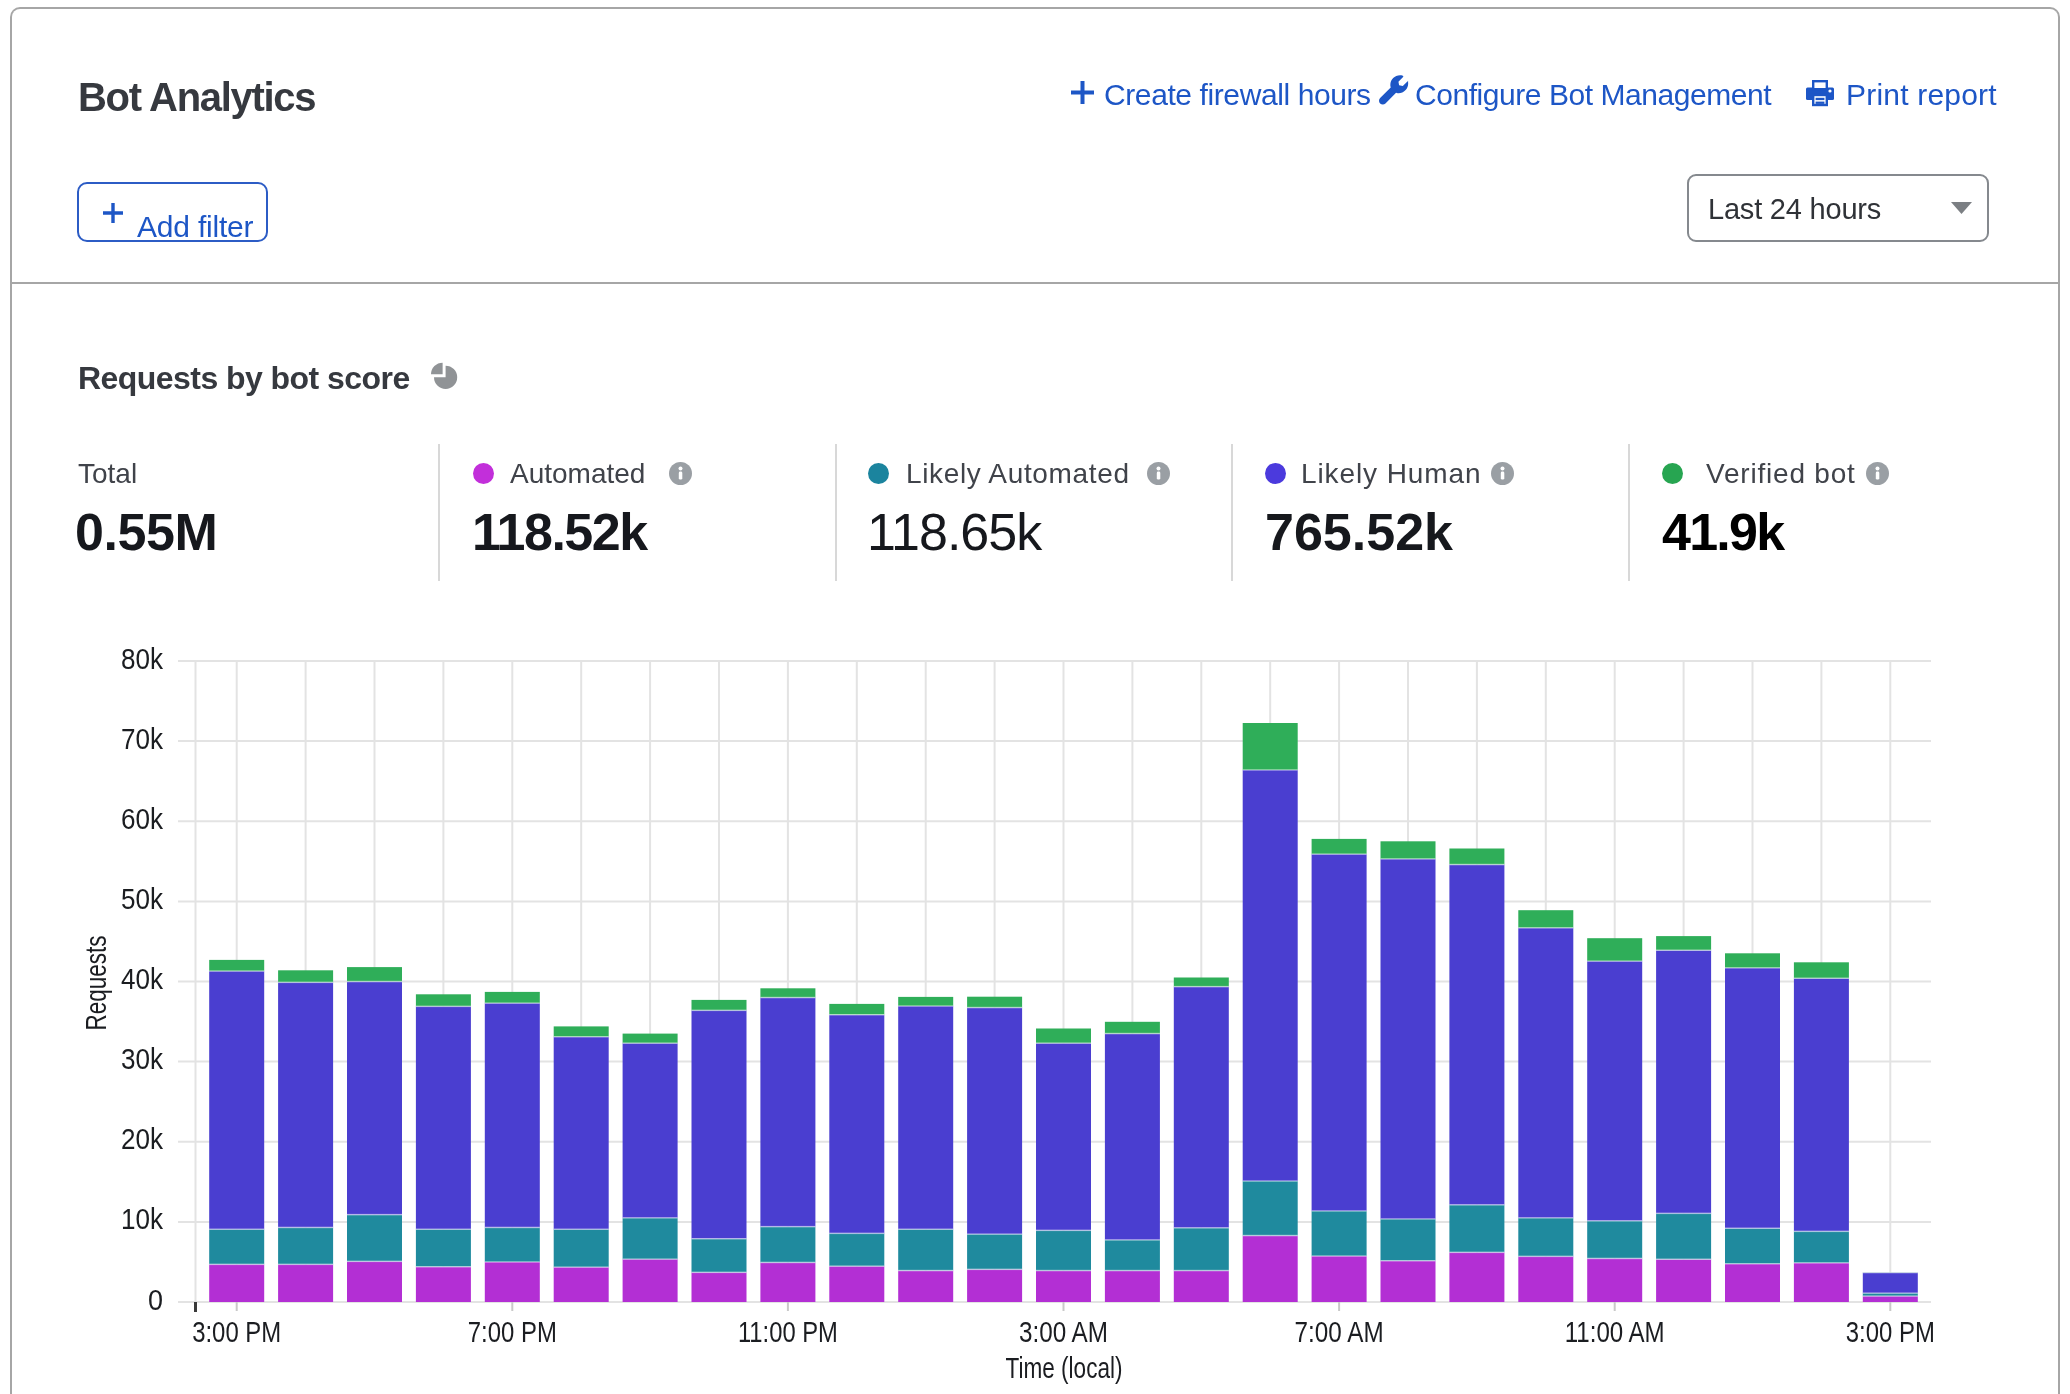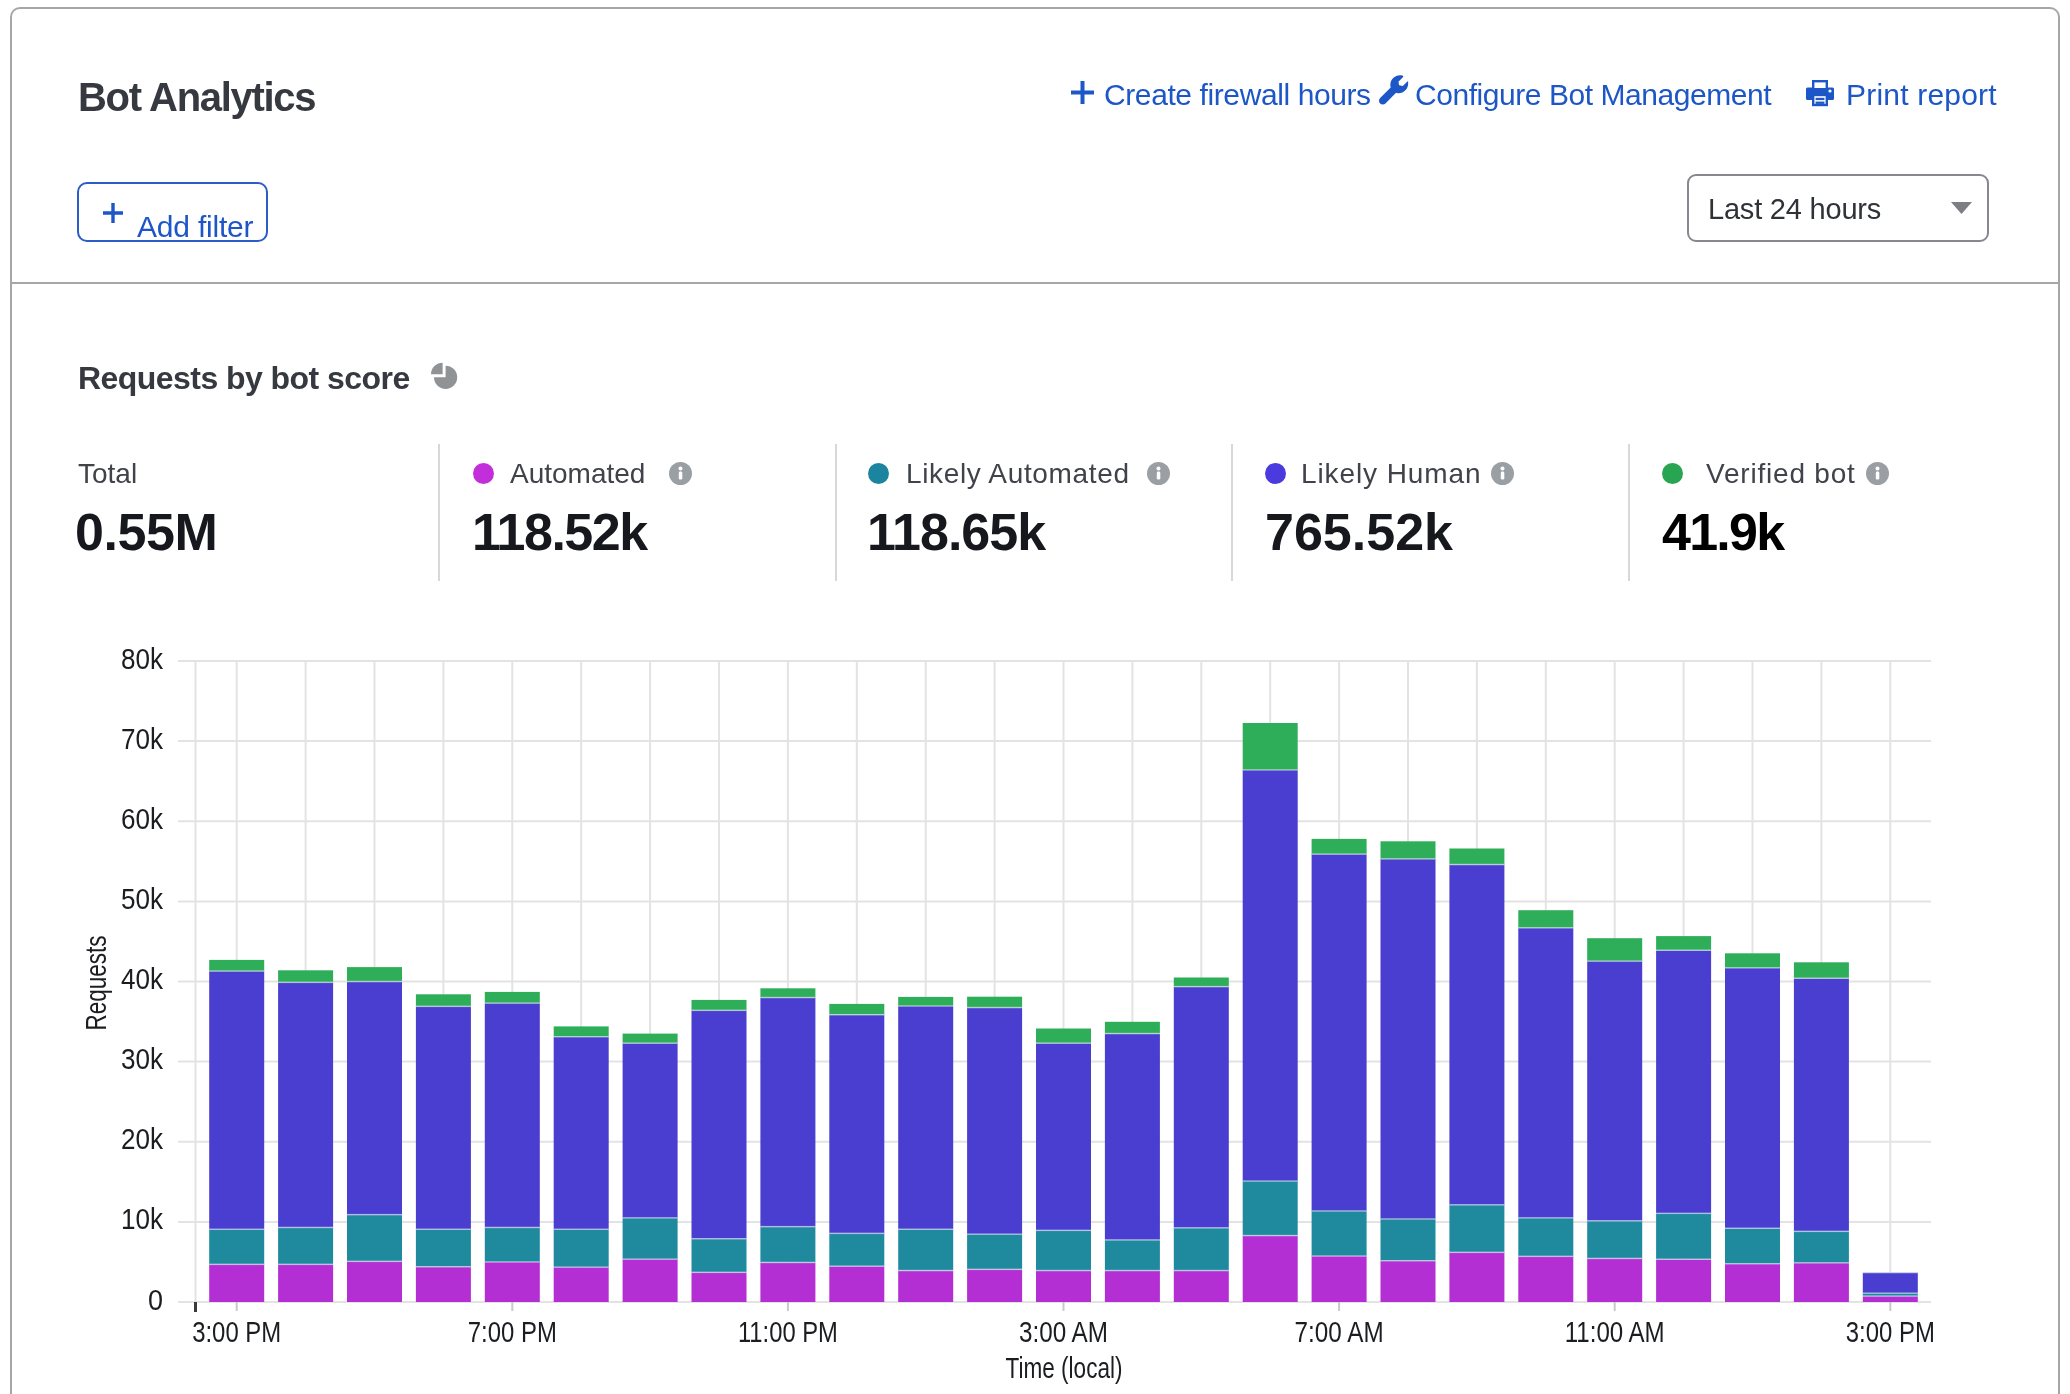--- a/index.html
+++ b/index.html
@@ -70,21 +70,21 @@
   </svg>
 <div class="abs" style="left:472px; top:502px; font-size:52px; font-weight:bold; color:#16181d; letter-spacing:-1.5px;">118.52k</div>
 
 <div class="abs" style="left:868px; top:463px; width:21px; height:21px; border-radius:50%; background:#1b849e;"></div>
 <div class="abs" style="left:906px; top:458px; font-size:28px; color:#40434a; letter-spacing:0.65px;">Likely Automated</div>
 <svg class="abs" style="left:1147px; top:462px;" width="23" height="23" viewBox="0 0 23 23">
     <circle cx="11.5" cy="11.5" r="11.5" fill="#9a9fa4"></circle>
     <rect x="9.8" y="9.6" width="3.5" height="8" rx="1.4" fill="#fff"></rect>
     <circle cx="11.5" cy="6.4" r="2" fill="#fff"></circle>
   </svg>
-<div class="abs" style="left:867px; top:502px; font-size:52px; font-weight:bold; color:#16181d; letter-spacing:-1.0px;">118.65k</div>
+<div class="abs" style="left:867px; top:502px; font-size:52px; font-weight:normal; color:#16181d; letter-spacing:-1.0px;">118.65k</div>
 
 <div class="abs" style="left:1265px; top:463px; width:21px; height:21px; border-radius:50%; background:#4b3add;"></div>
 <div class="abs" style="left:1301px; top:458px; font-size:28px; color:#40434a; letter-spacing:0.9px;">Likely Human</div>
 <svg class="abs" style="left:1491px; top:462px;" width="23" height="23" viewBox="0 0 23 23">
     <circle cx="11.5" cy="11.5" r="11.5" fill="#9a9fa4"></circle>
     <rect x="9.8" y="9.6" width="3.5" height="8" rx="1.4" fill="#fff"></rect>
     <circle cx="11.5" cy="6.4" r="2" fill="#fff"></circle>
   </svg>
 <div class="abs" style="left:1265px; top:502px; font-size:52px; font-weight:bold; color:#16181d; letter-spacing:0px;">765.52k</div>
 

